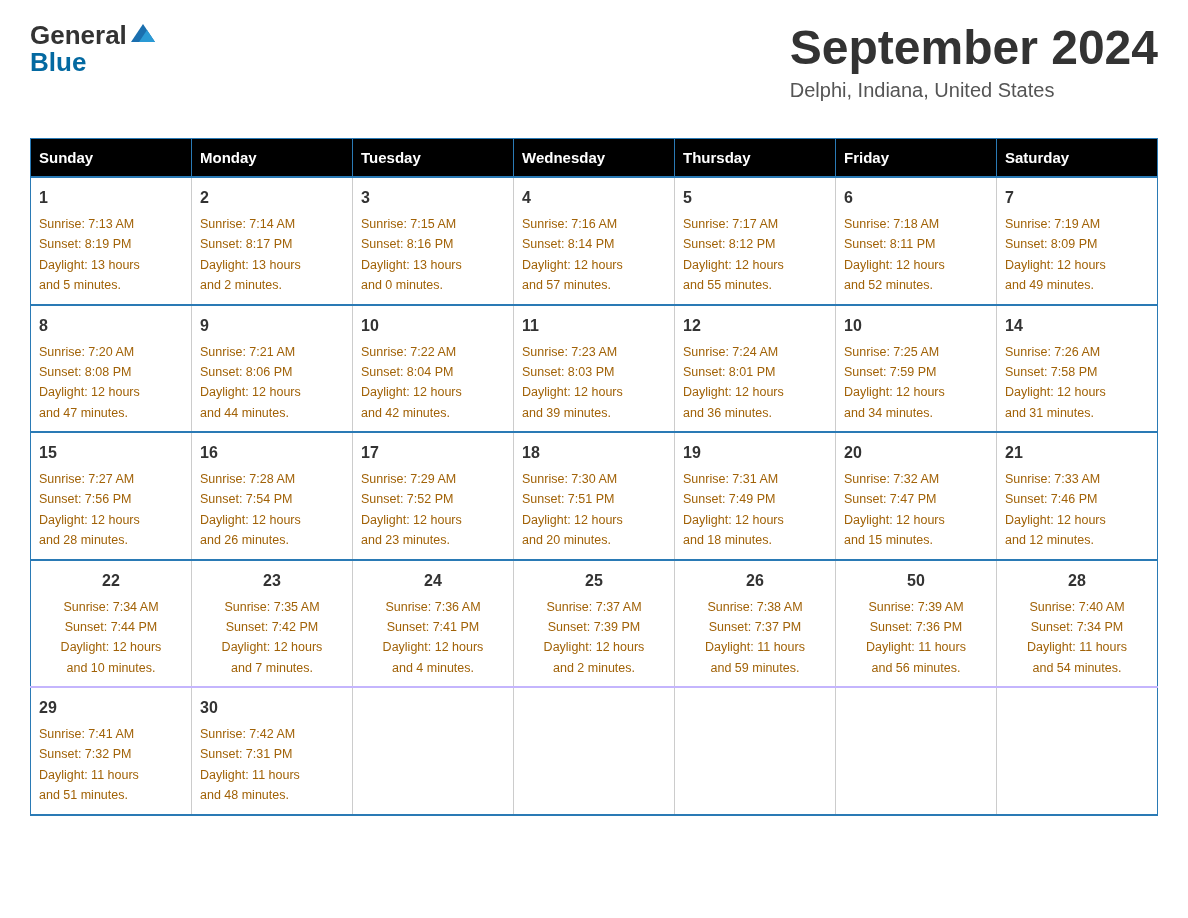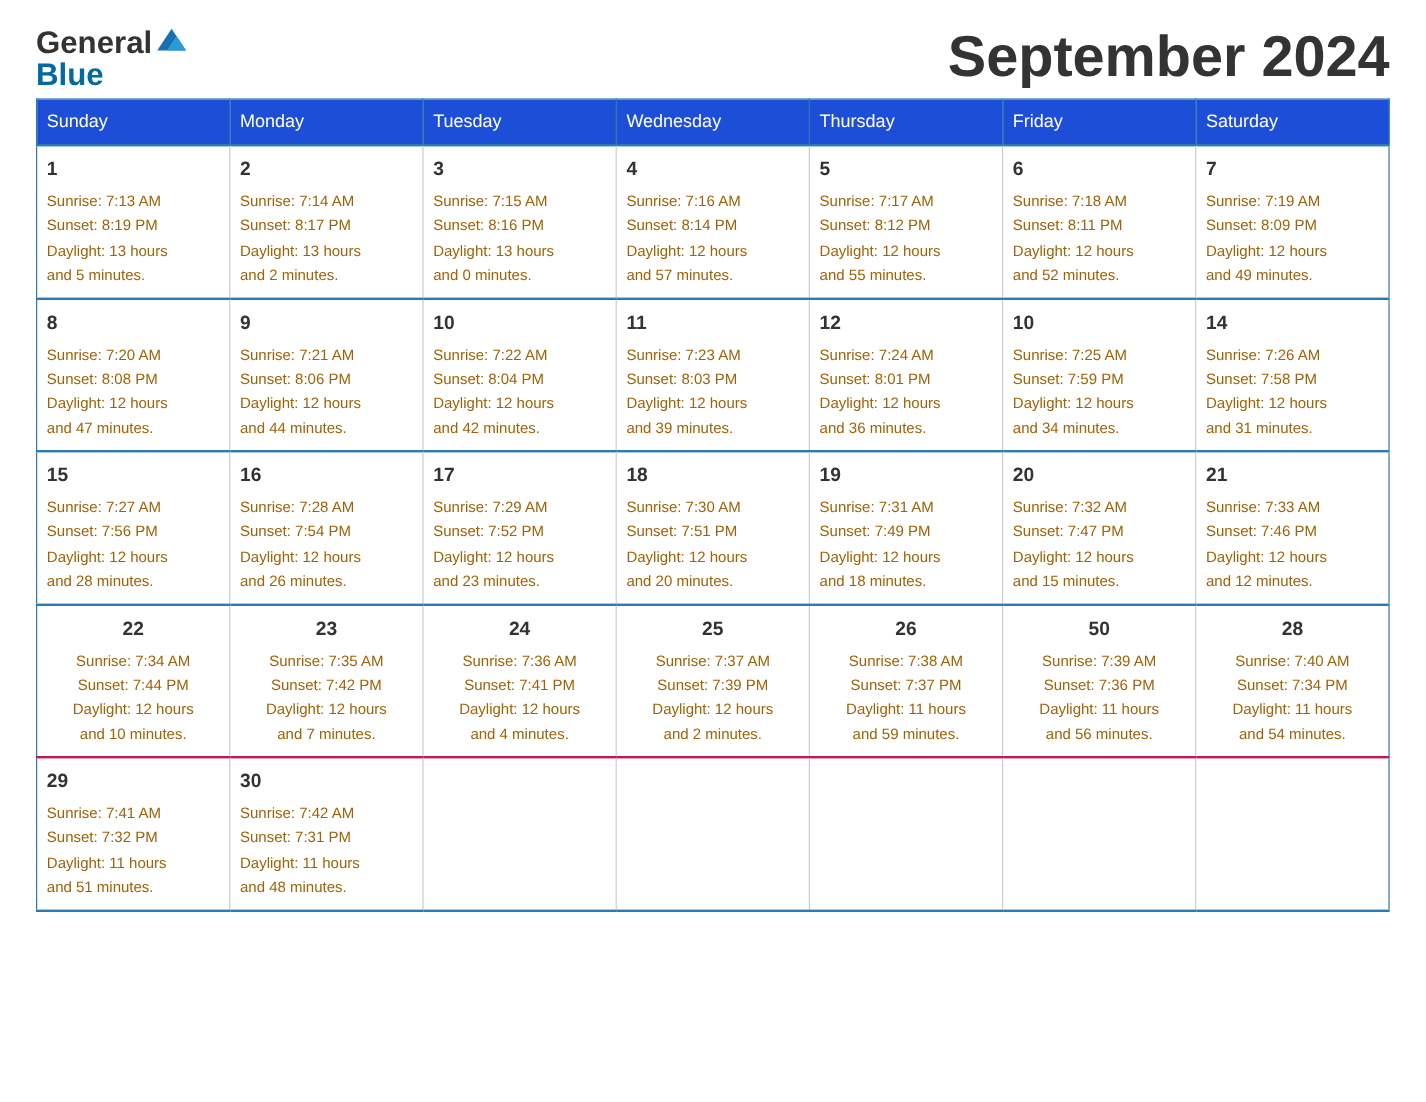--- a/index.html
+++ b/index.html
@@ -8,21 +8,21 @@
       background: #fff;
       color: #333;
       width: 1188px;
       min-height: 918px;
       padding: 20px 30px;
     }
     .header-area {
       display: flex;
       justify-content: space-between;
       align-items: flex-start;
-      margin-bottom: 4px;
+      margin-bottom: 36px;
     }
     .logo-text-general {
       font-size: 26px;
       font-weight: bold;
       color: #333;
     }
     .logo-text-blue {
       font-size: 26px;
       font-weight: bold;
       color: #0369a1;
@@ -57,25 +57,25 @@
       font-size: 20px;
       color: #555;
       margin-top: 4px;
     }
     table {
       width: 100%;
       border-collapse: collapse;
       table-layout: fixed;
     }
     th {
-      background-color: #1d4ed8;
+      background-color: #000000;
       color: #fff;
       padding: 10px 8px;
       font-size: 15px;
-      font-weight: 400;
+      font-weight: 700;
       text-align: left;
       border: 1px solid #2a7ab5;
     }
     td {
       vertical-align: top;
       padding: 8px;
       border: 1px solid #ccc;
       height: 120px;
       font-size: 13px;
       line-height: 1.5;
@@ -105,21 +105,21 @@
       border-top: 2px solid #2a7ab5;
     }
     tbody tr + tr td {
       border-top: 1px solid #ccc;
     }
     
     tbody tr:nth-child(1) td { border-top: 2px solid #2a7ab5; }
     tbody tr:nth-child(2) td { border-top: 2px solid #2a7ab5; }
     tbody tr:nth-child(3) td { border-top: 2px solid #2a7ab5; }
     tbody tr:nth-child(4) td { border-top: 2px solid #2a7ab5; text-align: center; }
-    tbody tr:nth-child(5) td { border-top: 2px solid #be185d; }
+    tbody tr:nth-child(5) td { border-top: 2px solid #c4b5fd; }
 
     .empty-cell {
       background: #fff;
     }
   </style>
 </head>
 <body>
 
 <div class="header-area">
   <div class="logo-wrapper">
@@ -130,20 +130,21 @@
         <polygon points="14,2 26,20 2,20" fill="#1a6faf"></polygon>
         <polygon points="18,8 26,20 10,20" fill="#2a9ad5"></polygon>
       </svg>
     </div>
     <div class="logo-line2">
       <span class="logo-text-blue">Blue</span>
     </div>
   </div>
   <div class="title-area">
     <div class="calendar-title">September 2024</div>
+    <div class="calendar-subtitle">Delphi, Indiana, United States</div>
   </div>
 </div>
 
 <table>
   <thead>
     <tr>
       <th>Sunday</th>
       <th>Monday</th>
       <th>Tuesday</th>
       <th>Wednesday</th>

